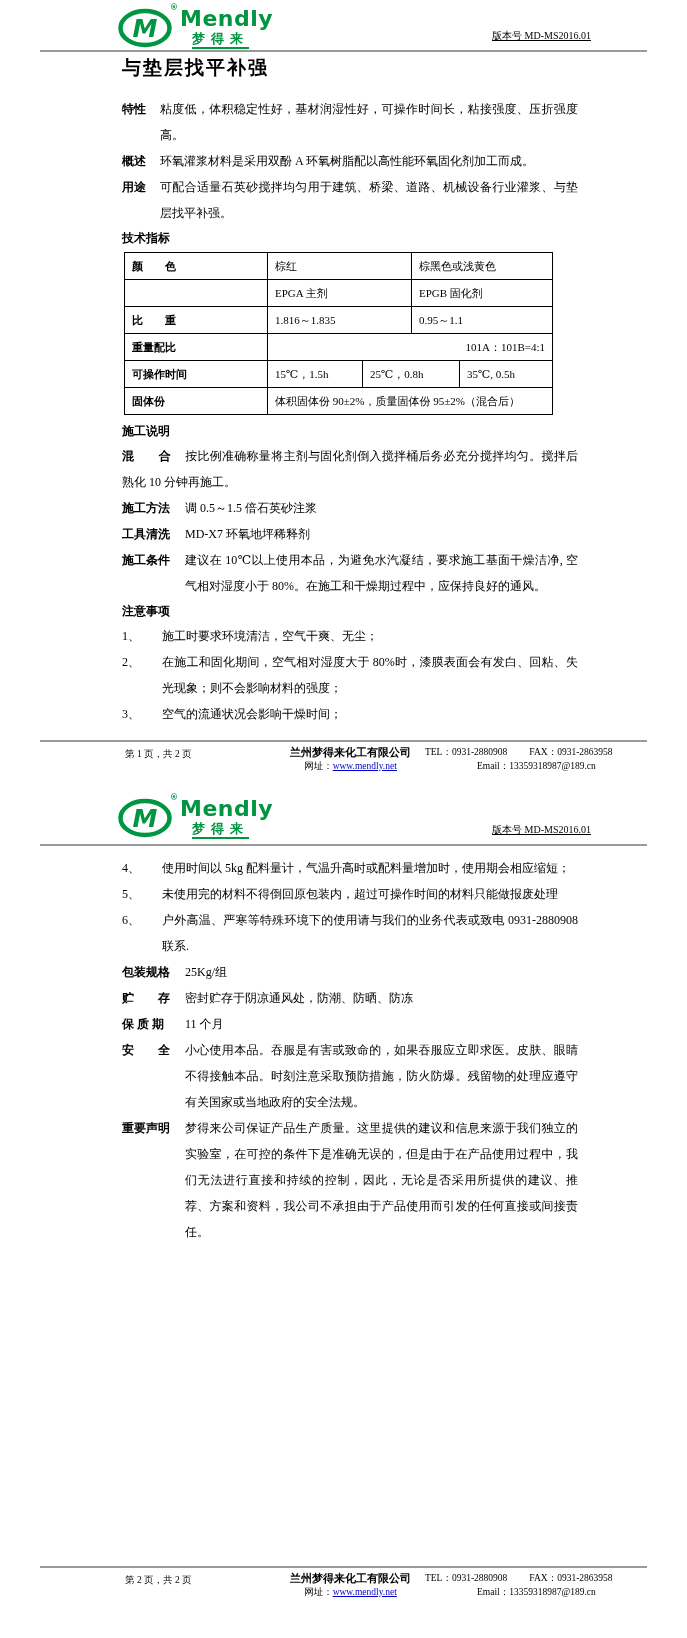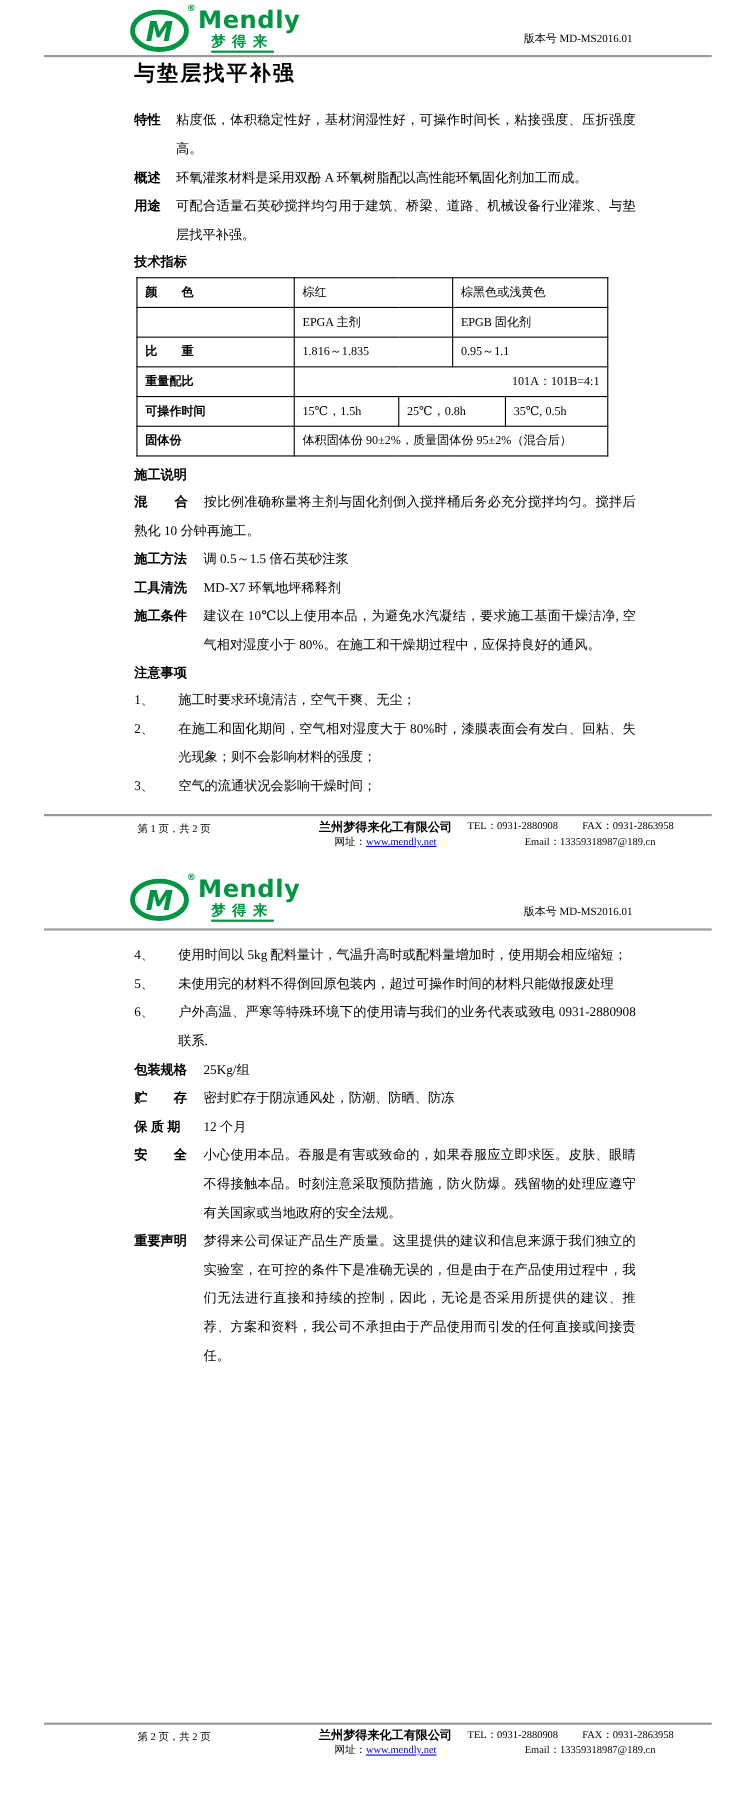--- a/index.html
+++ b/index.html
@@ -19,21 +19,21 @@
   #page-1 .logo { top:6px; }
   #page-2 .logo { top:26px; }
   .logo-mark-wrap { position:relative; width:56px; height:42px; }
   .logo-reg { position:absolute; top:-3px; right:-4px; font-size:8px; font-weight:bold; color:#009540;
               font-family:"DejaVu Sans",sans-serif; }
   .logo-text { margin-left:6px; padding-top:2px; }
   .logo-en { font-family:"DejaVu Sans",sans-serif; font-size:22px; line-height:21px; font-weight:bold;
              color:#009540; letter-spacing:0.5px; }
   .logo-cn { display:inline-block; font-size:13px; line-height:15px; font-weight:bold; color:#009540;
              letter-spacing:6px; margin-left:12px; border-bottom:2px solid #009540; padding-bottom:1px; }
-  .version { position:absolute; right:72px; font-size:10px; line-height:12px; white-space:nowrap; }
+  .version { position:absolute; right:56px; font-size:10px; line-height:12px; white-space:nowrap;text-decoration:underline; }
   #page-1 .version { top:30px; }
   #page-2 .version { top:54px; }
 
   
   .body { position:absolute; left:122px; width:456px; font-size:12px; line-height:26px; }
   #page-1 .body { top:56px; }
   #page-2 .body { top:85px; }
   .doc-title { font-size:19px; line-height:24px; font-weight:bold; letter-spacing:2px; margin-bottom:16px; }
   .heading { font-weight:bold; line-height:24px; }
   .row { display:flex; }
@@ -239,21 +239,21 @@
       <div class="row wide">
         <span class="lbl">包装规格</span>
         <span class="txt" style="text-align:left">25Kg/组</span>
       </div>
       <div class="row wide">
         <span class="lbl">贮　　存</span>
         <span class="txt" style="text-align:left">密封贮存于阴凉通风处，防潮、防晒、防冻</span>
       </div>
       <div class="row wide">
         <span class="lbl">保 质 期</span>
-        <span class="txt" style="text-align:left">12 个月</span>
+        <span class="txt" style="text-align:left">11 个月</span>
       </div>
       <div class="row wide">
         <span class="lbl">安　　全</span>
         <span class="txt">小心使用本品。吞服是有害或致命的，如果吞服应立即求医。皮肤、眼睛不得接触本品。时刻注意采取预防措施，防火防爆。残留物的处理应遵守有关国家或当地政府的安全法规。</span>
       </div>
       <div class="row wide">
         <span class="lbl">重要声明</span>
         <span class="txt">梦得来公司保证产品生产质量。这里提供的建议和信息来源于我们独立的实验室，在可控的条件下是准确无误的，但是由于在产品使用过程中，我们无法进行直接和持续的控制，因此，无论是否采用所提供的建议、推荐、方案和资料，我公司不承担由于产品使用而引发的任何直接或间接责任。</span>
       </div>
     </div>

